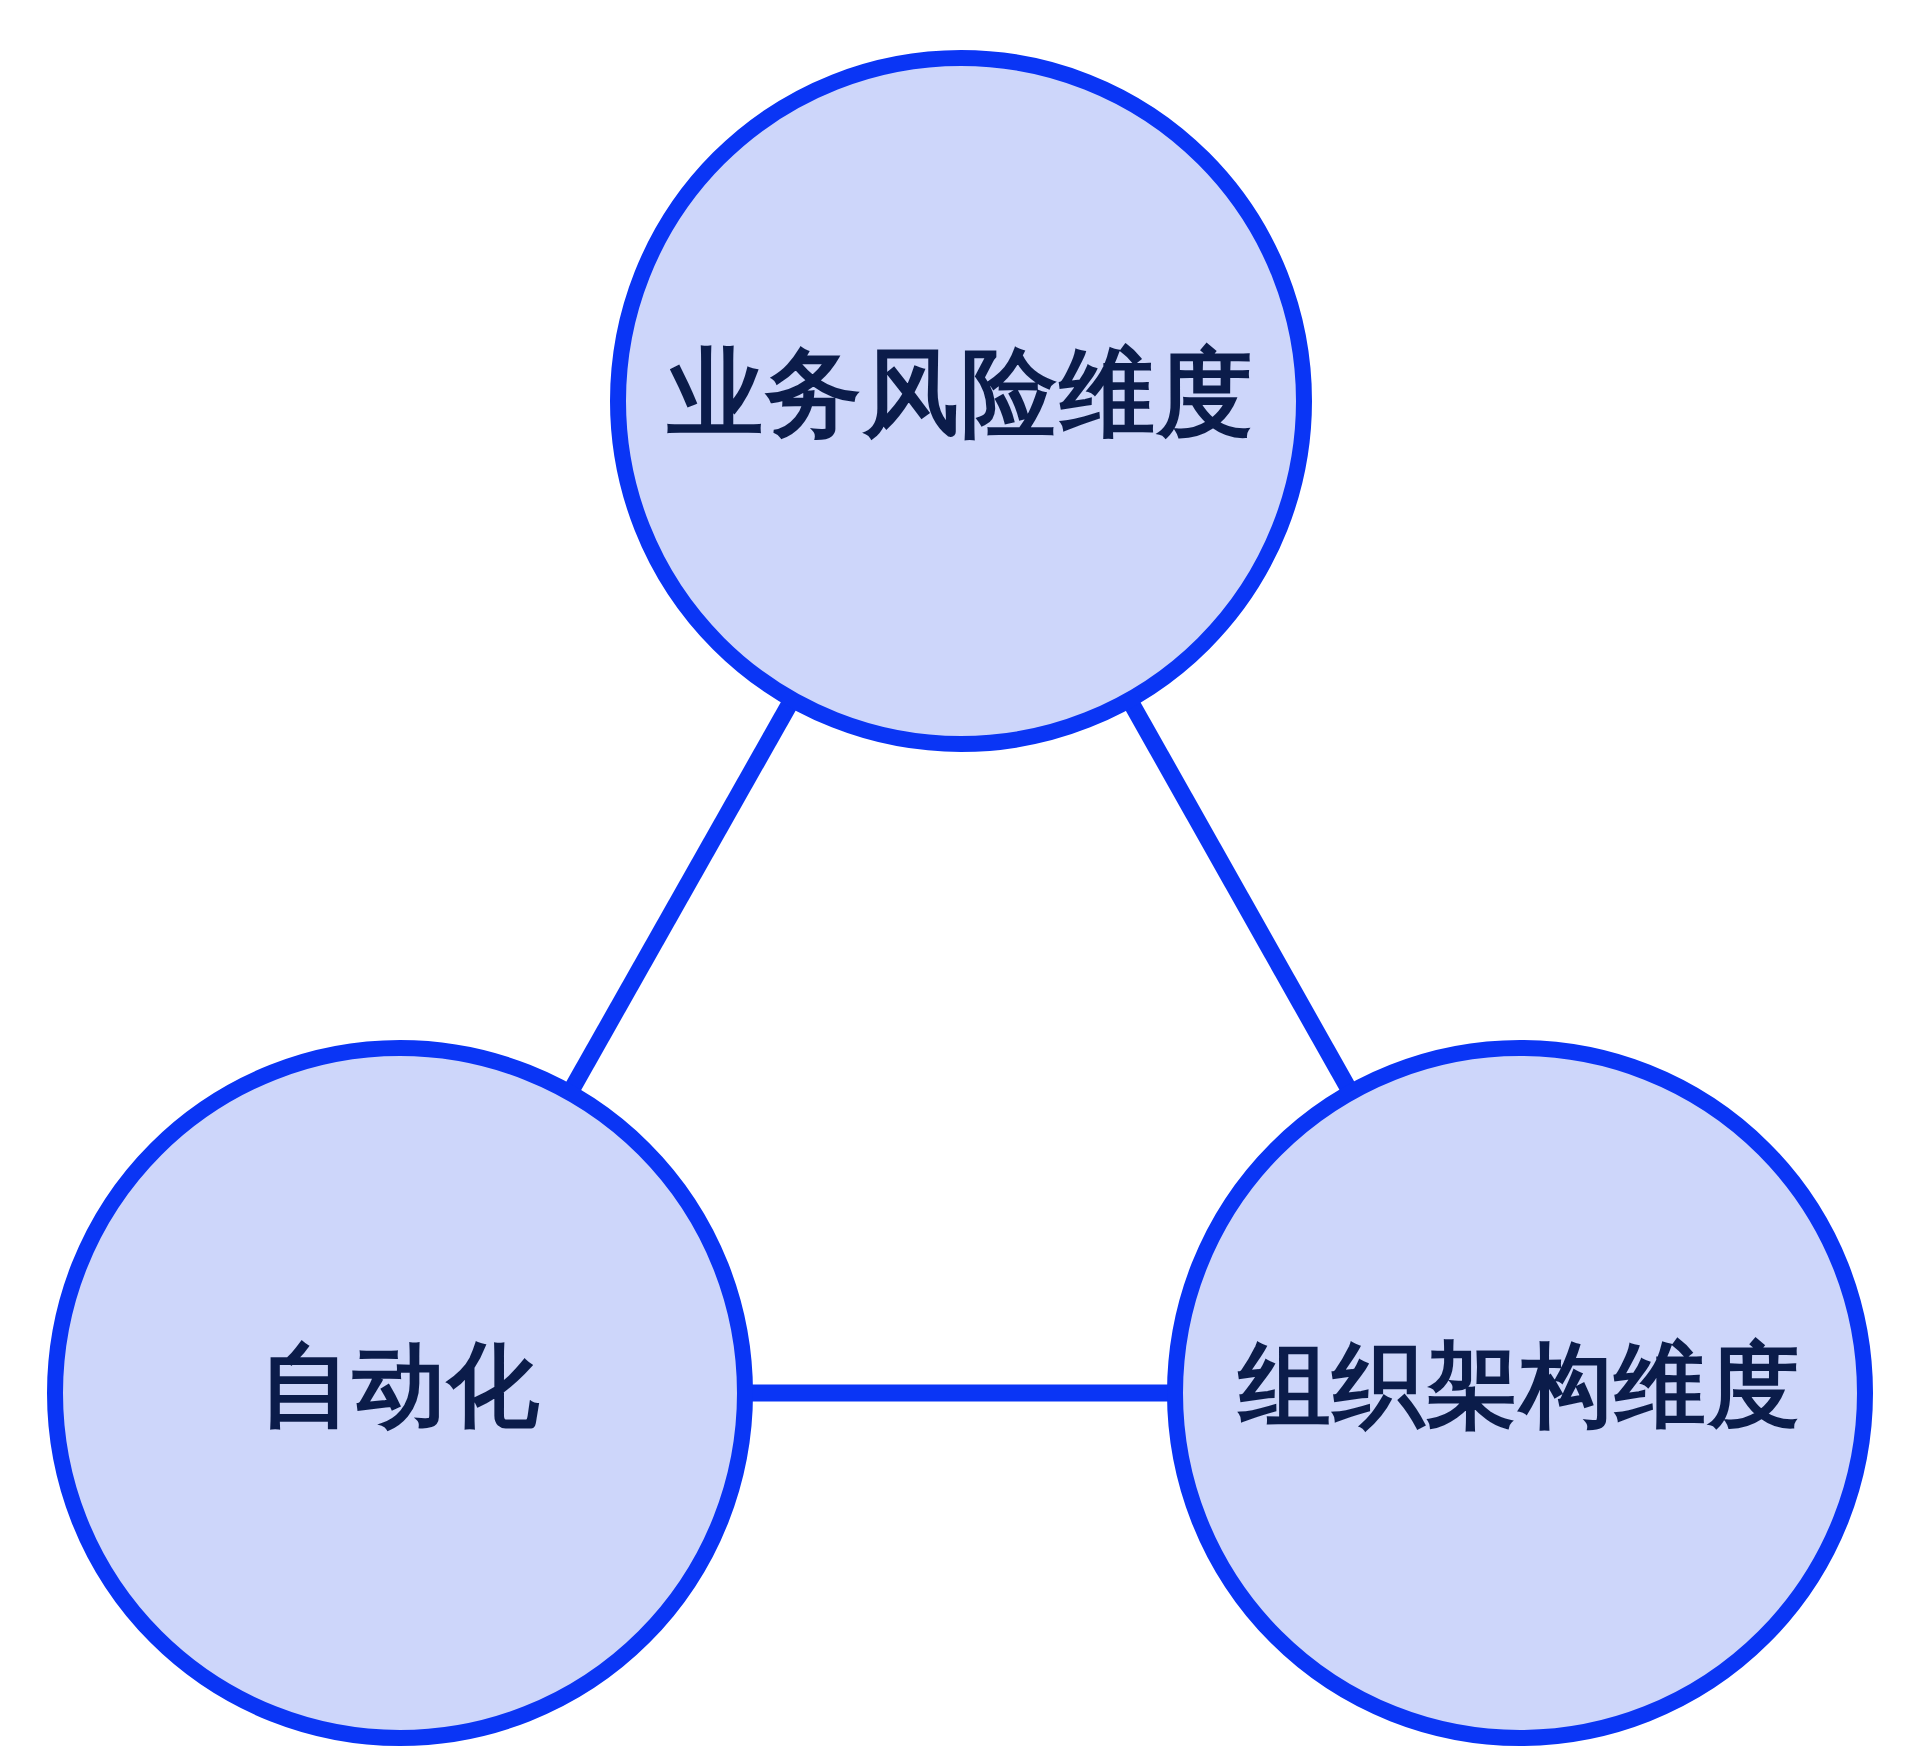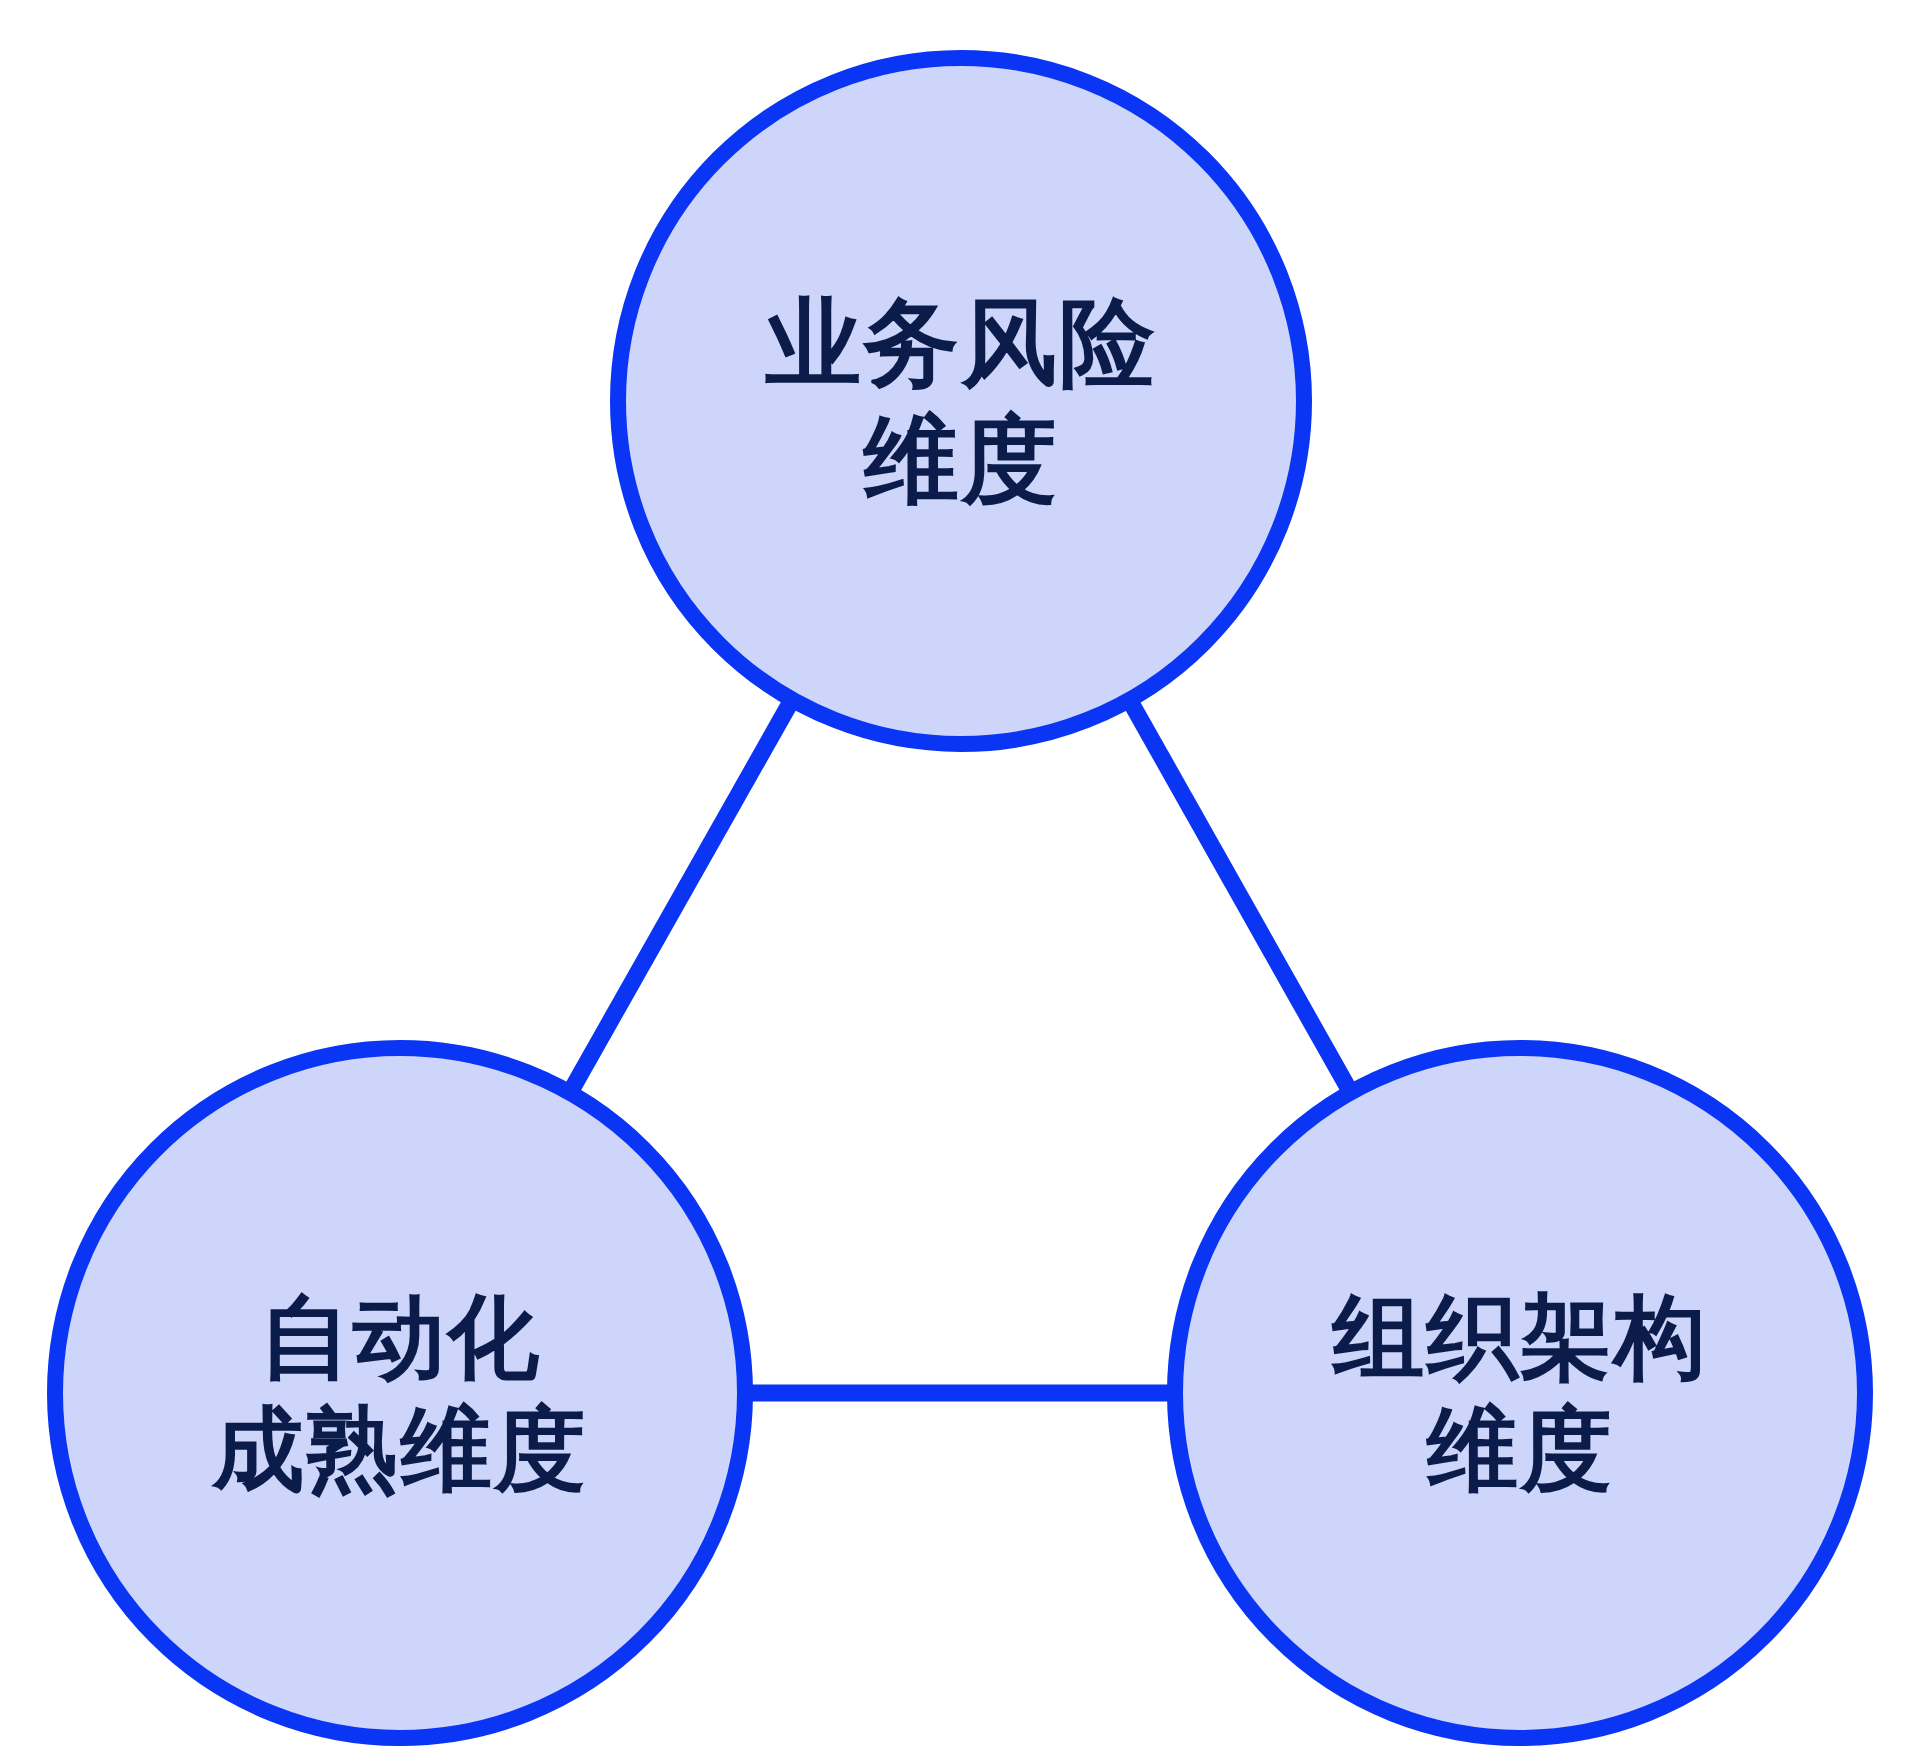--- a/index.html
+++ b/index.html
@@ -24,29 +24,30 @@
     position: absolute;
     top: 0;
     left: 0;
     width: 1920px;
     height: 1762px;
     display: block;
   }
   .node-label {
     position: absolute;
     display: flex;
-    flex-direction: column;
+    flex-direction: row;
     align-items: center;
     justify-content: center;
     text-align: center;
     color: #0b1c4a;
     font-weight: 700;
     letter-spacing: 0.02em;
     pointer-events: none;
     white-space: nowrap;
+    font-family: Liberation Mono, monospace;
   }
   .node-label .line {
     display: block;
     line-height: 1.22;
   }
   
   #label-business-risk {
     left: 611px;
     top: 51px;
     width: 700px;
@@ -90,21 +91,20 @@
     <circle cx="1520" cy="1393" r="345" fill="#cdd6fa" stroke="#0a35f5" stroke-width="16"></circle>
   </svg>
 
   <div class="node-label" id="label-business-risk" style="left: 610px; top: 50px; width: 702px; height: 702px; color: rgb(11, 28, 74);">
     <span class="line">业务风险</span>
     <span class="line">维度</span>
   </div>
 
   <div class="node-label" id="label-automation-maturity" style="left: 47px; top: 1040px; width: 706px; height: 706px; color: rgb(11, 28, 74); align-items: center;">
     <span class="line">自动化</span>
-    <span class="line">成熟维度</span>
   </div>
 
   <div class="node-label" id="label-org-structure" style="left: 1167px; top: 1040px; width: 706px; height: 706px; color: rgb(11, 28, 74);">
     <span class="line">组织架构</span>
     <span class="line">维度</span>
   </div>
 
 </div>
 
 </body></html>

